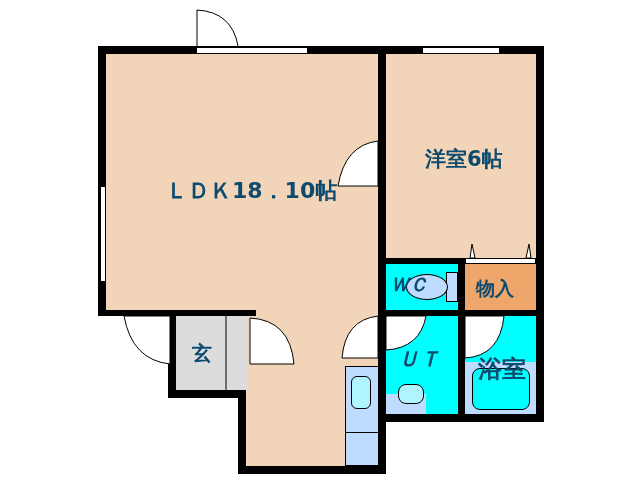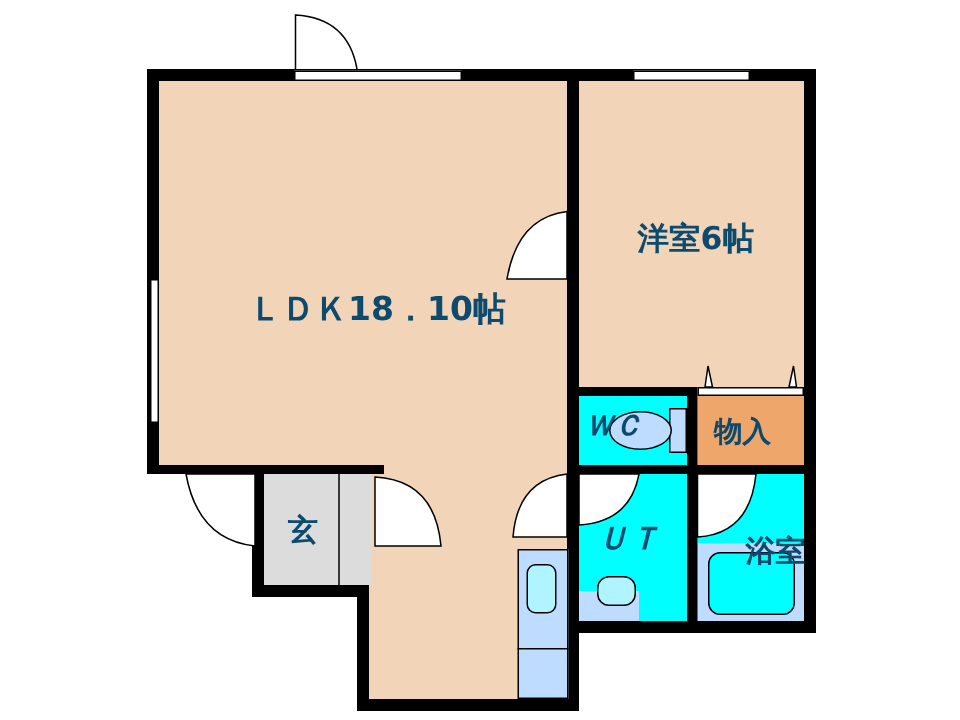--- a/index.html
+++ b/index.html
@@ -77,19 +77,19 @@
 <div class="abs" style="left:351px;top:376px;width:20px;height:33px;border:1px solid #000;border-radius:6px;background:#b0f4ff;"></div>
 
 <div class="abs" style="left:446px;top:272px;width:12px;height:30px;background:#bddcff;border:1px solid #000;"></div>
 <div class="abs" style="left:406px;top:274px;width:42px;height:26px;background:#bddcff;border:1px solid #000;border-radius:50%;"></div>
 
 <div class="abs fixture" style="left:386px;top:394px;width:40px;height:20px;border:none;"></div>
 <div class="abs" style="left:398px;top:384px;width:26px;height:20px;border:1px solid #000;border-radius:8px;background:#b0f4ff;"></div>
 
 <div class="abs" style="left:472px;top:368px;width:58px;height:42px;border:1px solid #000;border-radius:8px;background:#00ffff;"></div>
 
-<div class="label" style="left:166px;top:196px;font-size:22px;">ＬＤＫ18．10帖</div>
+<div class="label" style="left:166px;top:180px;font-size:22px;">ＬＤＫ18．10帖</div>
 <div class="label" style="left:425px;top:149px;font-size:21px;">洋室6帖</div>
 <div class="label" style="left:390px;top:275px;font-size:19px;font-style:italic;">ＷＣ</div>
 <div class="label" style="left:476px;top:279px;font-size:19px;">物入</div>
 <div class="label" style="left:398px;top:349px;font-size:21px;font-style:italic;">ＵＴ</div>
-<div class="label" style="left:497px;top:357px;font-size:20px;">浴室</div>
+<div class="label" style="left:478px;top:357px;font-size:24px;">浴室</div>
 <div class="label" style="left:192px;top:343px;font-size:20px;">玄</div>
 
 </body></html>

